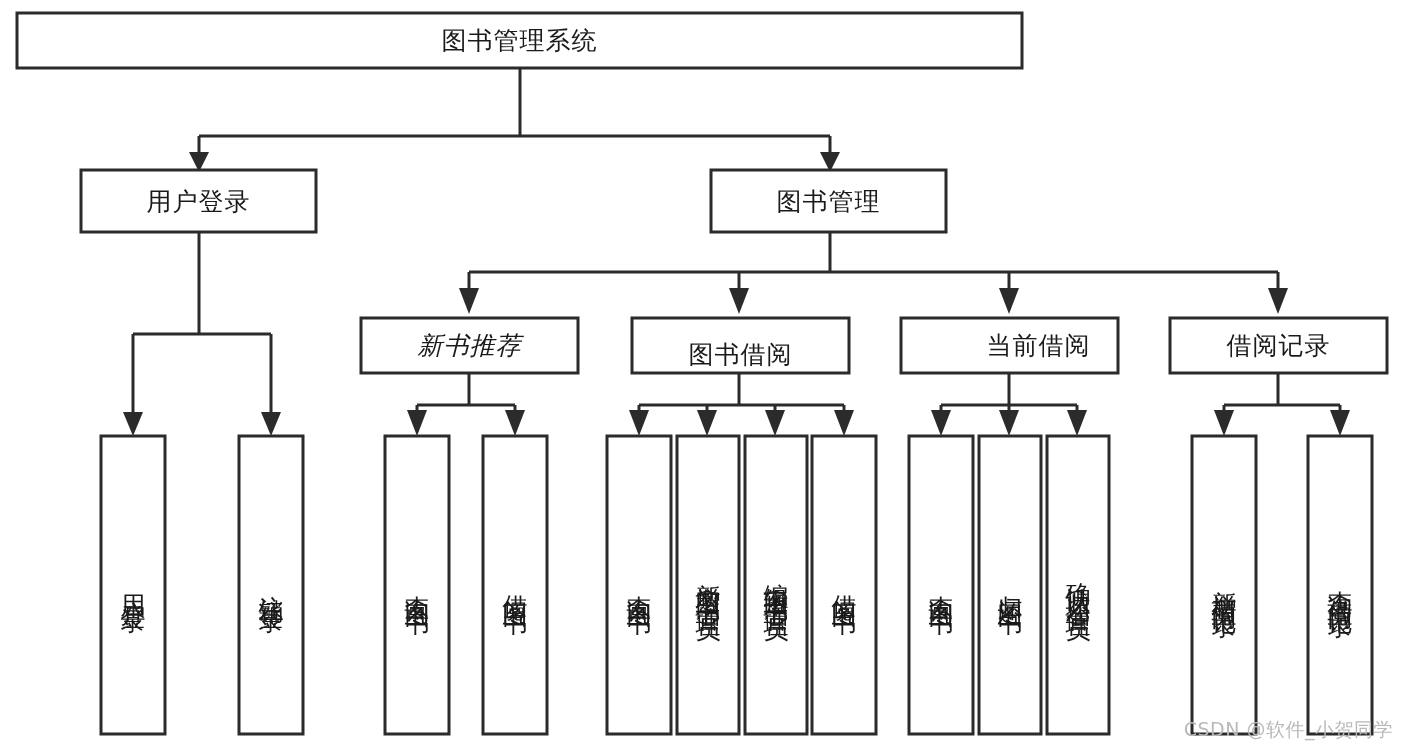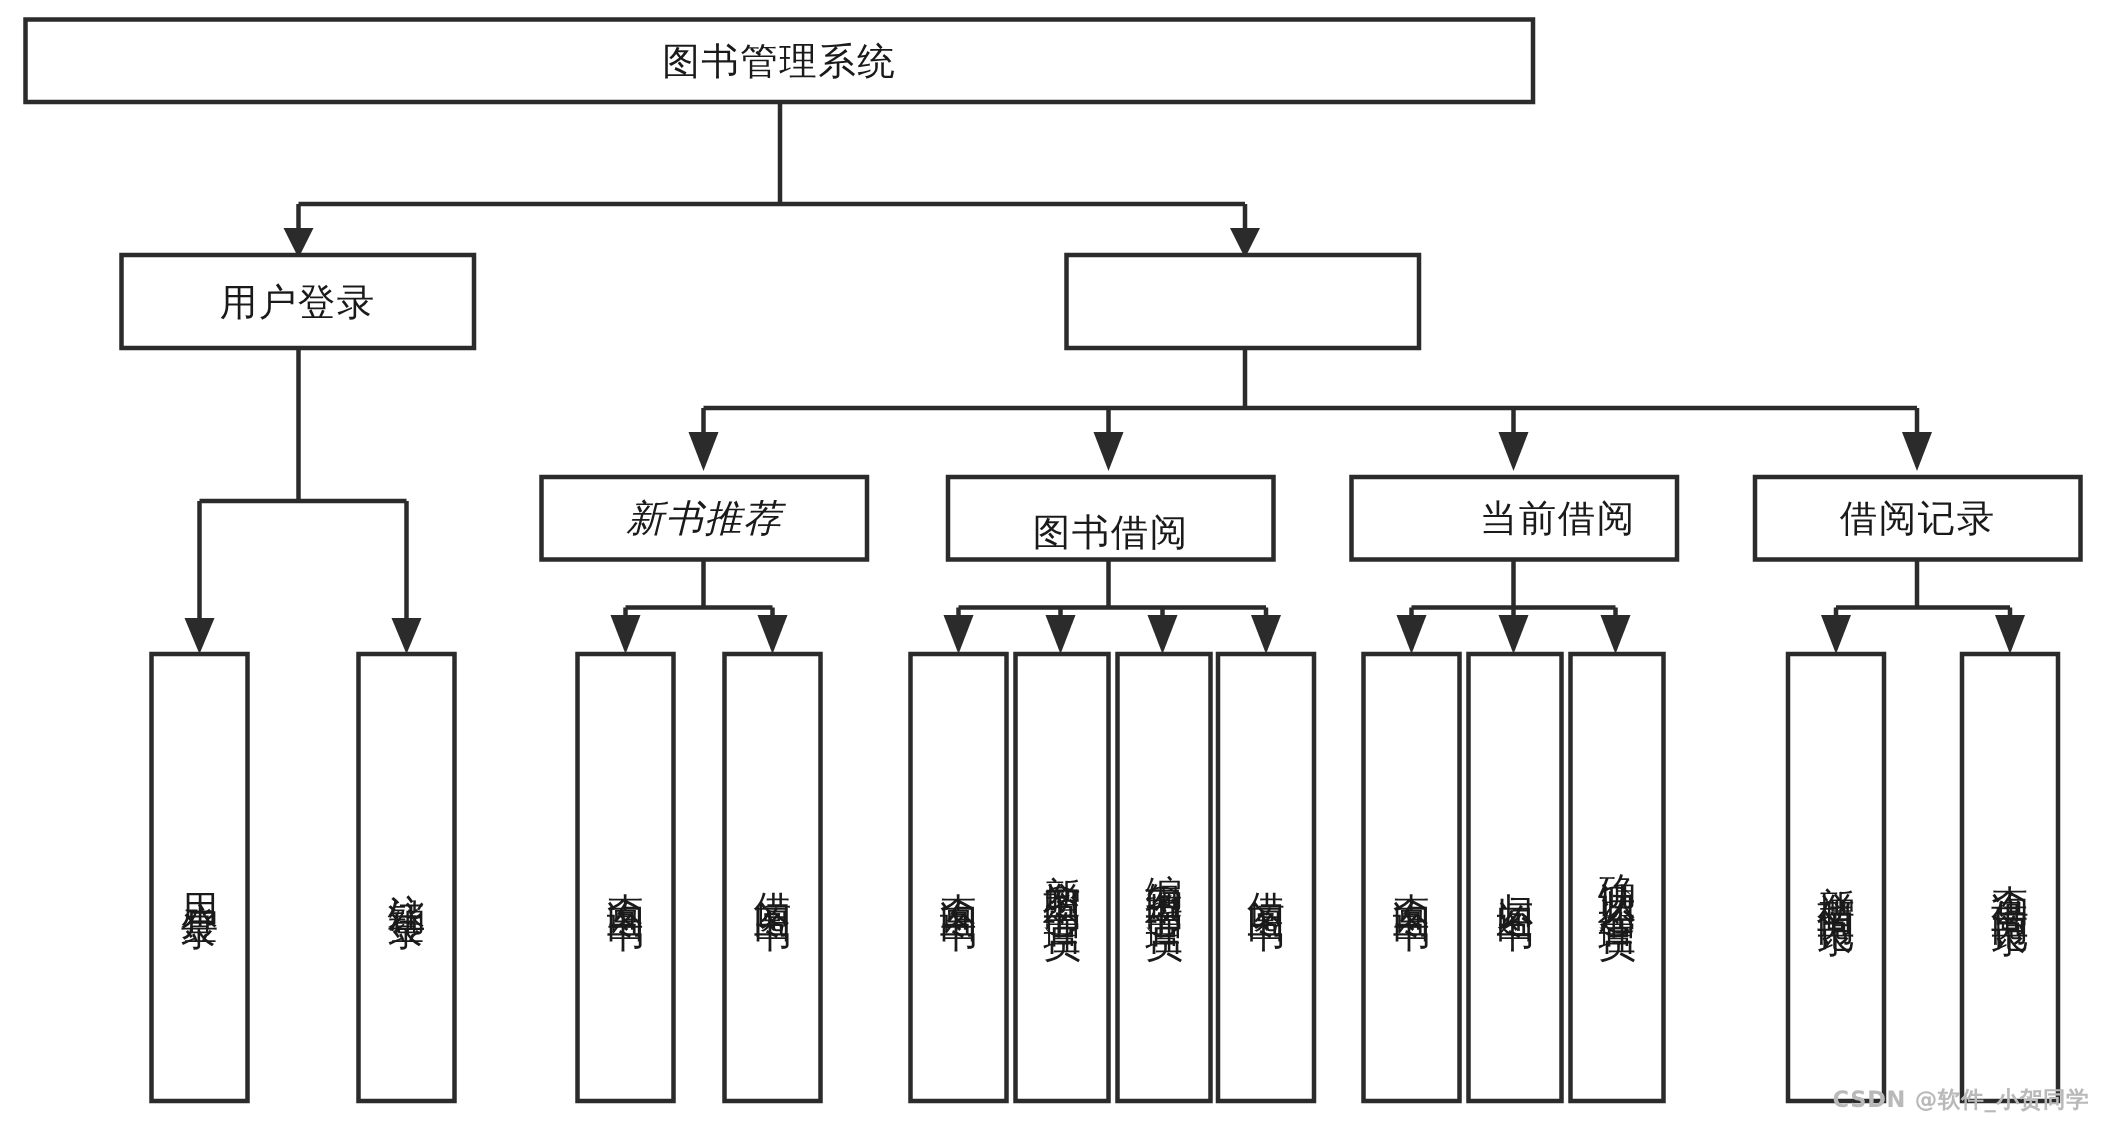--- a/index.html
+++ b/index.html
@@ -69,25 +69,24 @@
     font-size: 25px;
     color: #1a1a1a;
     white-space: nowrap;
     letter-spacing: 1px;
   }
   #watermark {
     position: absolute;
     right: 12px;
     bottom: 4px;
     font-family: "DejaVu Sans", "Liberation Sans", sans-serif;
-    font-size: 15px;
+    font-size: 19px;
     color: #b9b9b9;
     white-space: nowrap;
     letter-spacing: 0.5px;
-    font-weight: bold;
   }
 </style>
 </head>
 <body>
 
 <div id="diagram-root">
 
   <svg id="tree-svg" viewBox="0 0 1405 747">
     <defs></defs>
 
@@ -194,20 +193,23 @@
   </svg>
 
   <div class="hlabel-wrap" style="left:17px; top:13px; width:1005px; height:55px;">
     <span class="hlabel-text">图书管理系统</span>
   </div>
 
   <div class="hlabel-wrap" style="left:81px; top:170px; width:235px; height:62px;">
     <span class="hlabel-text">用户登录</span>
   </div>
 
+  <div class="hlabel-wrap" style="left:711px; top:170px; width:235px; height:62px;">
+    <span class="hlabel-text">图书管理</span>
+  </div>
 
   <div class="hlabel-wrap" style="left:361px; top:318px; width:217px; height:55px;font-style:italic;">
     <span class="hlabel-text">新书推荐</span>
   </div>
 
   <div class="hlabel-wrap" style="left:632px; top:318px; width:217px; height:73px;">
     <span class="hlabel-text">图书借阅</span>
   </div>
 
   <div class="hlabel-wrap" style="left:901px; top:318px; width:217px; height:55px;padding-left:29px;">

